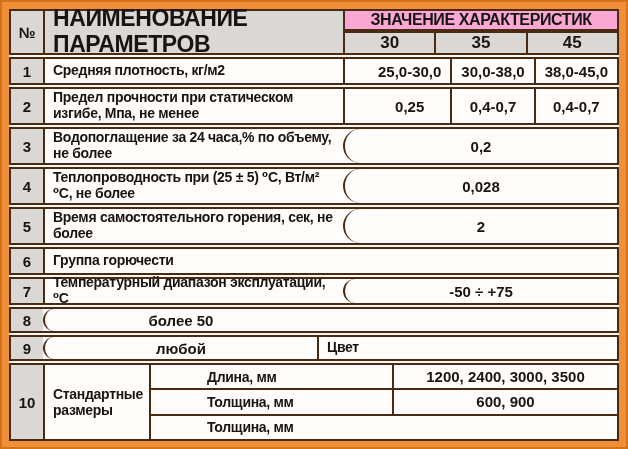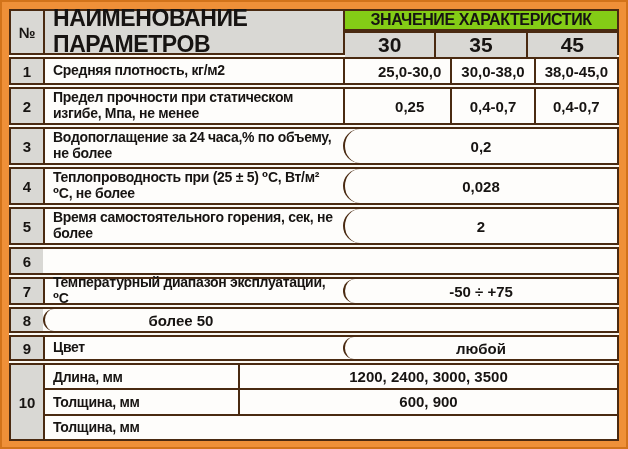--- a/index.html
+++ b/index.html
@@ -65,46 +65,46 @@
   
   .header-row .num, .header-row .name { background: #D9D8D4; }
   .header-row .name { justify-content: center; font-size: 23px; letter-spacing: -0.4px; }
   .values-header {
     width: 274px; flex: 0 0 274px;
     border-left: 2px solid #4A2A11;
     display: flex; flex-direction: column;
     background: #FBF8F2;
   }
   .vh-top {
-    flex: 1.1; background: #84cc16;
+    flex: 1.1; background: #f9a8d4;
     display: flex; align-items: center; justify-content: center;
     font-size: 16px; letter-spacing: -0.4px;
     border-bottom: 2px solid #4A2A11;
   }
   .h-gap { height: 2px; }
   .vh-bottom {
     flex: 1; background: #D9D8D4;
     display: flex;
     border-top: 2px solid #4A2A11;
   }
-  .vh-bottom .vcol { font-size: 21px; }
+  .vh-bottom .vcol { font-size: 17px; }
 
   
   .group-label {
     width: 106px; flex: 0 0 106px;
     padding: 2px 6px 2px 8px;
     font-size: 14px; line-height: 1.15; letter-spacing: -0.3px;
   }
   .subcol { flex: 1; display: flex; flex-direction: column; }
   .subrow { flex: 1; display: flex; }
   .subrow + .subrow { border-top: 2px solid #4A2A11; }
   .sublabel {
     width: 193px; flex: 0 0 193px;
     padding: 2px 6px 2px 8px;
-    font-size: 14px; letter-spacing: -0.3px;
+    font-size: 14px; letter-spacing: -0.3px; margin-left: 48px;
   }
   .subvalue {
     flex: 1; justify-content: center;
     border-left: 2px solid #4A2A11;
     font-size: 15px;
   }
 </style>
 </head>
 <body>
 
@@ -158,41 +158,43 @@
     </div>
 
     <div class="row h38">
       <div class="cell num">5</div>
       <div class="cell name">Время самостоятельного горения, сек, не более</div>
       <div class="cell merged">2</div>
     </div>
 
     <div class="row h28">
       <div class="cell num">6</div>
+      <div class="cell name">Группа горючести</div>
     </div>
 
     <div class="row h28">
       <div class="cell num">7</div>
       <div class="cell name">Температурный диапазон эксплуатации, ⁰С</div>
       <div class="cell merged">-50 ÷ +75</div>
     </div>
 
     <div class="row h26">
       <div class="cell num">8</div>
       <div class="cell merged">более 50</div>
     </div>
 
     <div class="row h26">
       <div class="cell num">9</div>
+      <div class="cell merged">любой</div>
       <div class="cell name">Цвет</div>
-      <div class="cell merged">любой</div>
     </div>
 
     <div class="row h78">
       <div class="cell num">10</div>
+      <div class="cell group-label">Стандартные размеры</div>
       <div class="subcol">
         <div class="subrow">
           <div class="cell sublabel">Длина, мм</div>
           <div class="cell subvalue">1200, 2400, 3000, 3500</div>
         </div>
         <div class="subrow">
           <div class="cell sublabel">Толщина, мм</div>
           <div class="cell subvalue">600, 900</div>
         </div>
         <div class="subrow">

